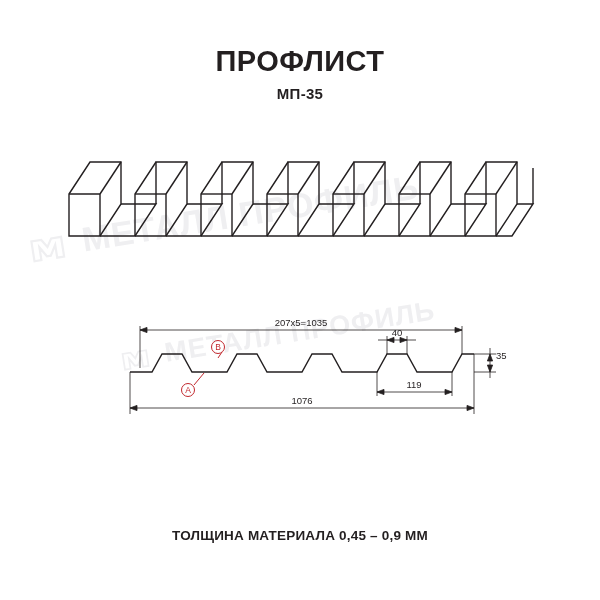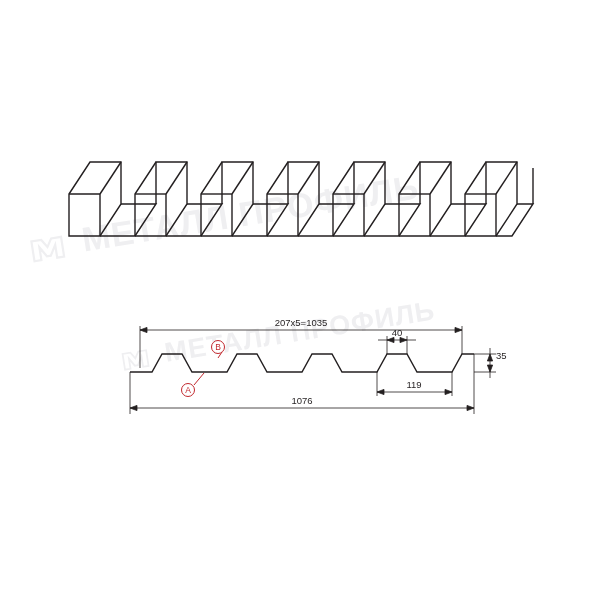--- a/index.html
+++ b/index.html
@@ -116,20 +116,24 @@
     fill: #c1272d;
   }
   .marker-circ { stroke: #c1272d; stroke-width: 1; fill: #ffffff; }
   .marker-line { stroke: #c1272d; stroke-width: 1; fill: none; }
 </style>
 </head>
 <body>
 
 <div class="page">
 
+  <div class="title-block">
+    <div class="title">ПРОФЛИСТ</div>
+    <div class="subtitle">МП-35</div>
+  </div>
 
   <div class="watermark wm-1">
     <span class="wm-logo">
       <svg width="34" height="26" viewBox="0 0 34 26" aria-hidden="true">
         <path d="M2 24 L2 4 L12 4 L17 12 L22 4 L32 4 L32 24 L25 24 L25 11 L19 21 L15 21 L9 11 L9 24 Z" fill="none" stroke="#efeff1" stroke-width="2.2"></path>
       </svg>
     </span>
     <span>МЕТАЛЛ ПРОФИЛЬ</span>
   </div>
 
@@ -276,14 +280,15 @@
       </g>
 
       <g>
         <path class="marker-line" d="M94 63 L84 75"></path>
         <circle class="marker-circ" cx="78" cy="80" r="6.5"></circle>
         <text class="marker-txt" x="78" y="83" text-anchor="middle">A</text>
       </g>
     </svg>
   </div>
 
+  <div class="footer-note">ТОЛЩИНА МАТЕРИАЛА 0,45 – 0,9 ММ</div>
 
 </div>
 
 </body></html>

